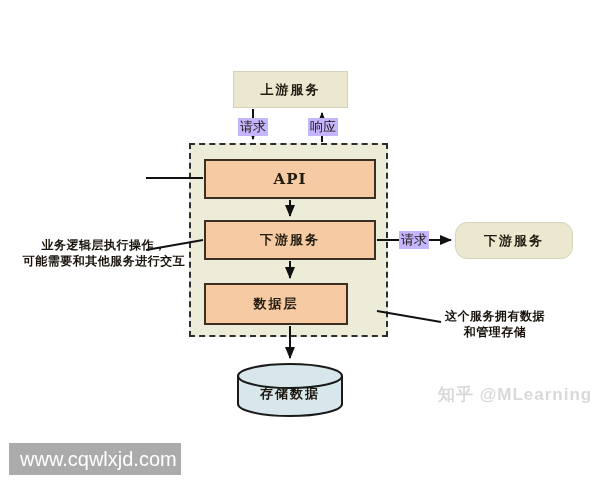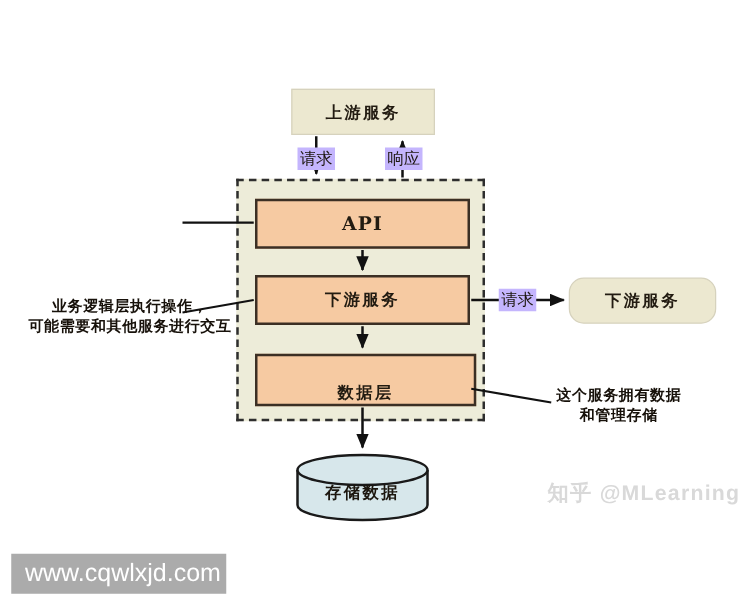--- a/index.html
+++ b/index.html
@@ -16,21 +16,21 @@
   .node{
     position:absolute;display:flex;align-items:center;justify-content:center;
     font-weight:bold;box-sizing:border-box;z-index:2;color:#221b11;
   }
   .service{background:#ece8d0;border:1px solid #d6d2bd;font-size:13px;letter-spacing:2px;}
   .layer{background:#f6caa2;border:2px solid #3b2f24;font-size:13px;letter-spacing:2px;}
   #upstream-node{left:233px;top:71px;width:115px;height:37px;}
   #downstream-node{left:455px;top:222px;width:118px;height:37px;border-radius:12px;}
   #api-node{left:204px;top:159px;width:172px;height:40px;font-size:15px;letter-spacing:1px;}
   #logic-node{left:204px;top:220px;width:172px;height:40px;}
-  #data-node{left:204px;top:283px;width:177px;height:42px;align-items:flex-end;}
+  #data-node{left:204px;top:283px;width:144px;height:42px;}
   
   #overlay{position:absolute;left:0;top:0;z-index:4;pointer-events:none;}
   
   .edge-label{
     position:absolute;transform:translate(-50%,-50%);z-index:6;
     font-weight:normal;font-size:13px;background:#c4b5fd;padding:0 2px;white-space:nowrap;
   }
   #label-request-down{left:253px;top:127px;}
   #label-response-up{left:323px;top:127px;}
   #label-request-right{left:414px;top:240px;}

